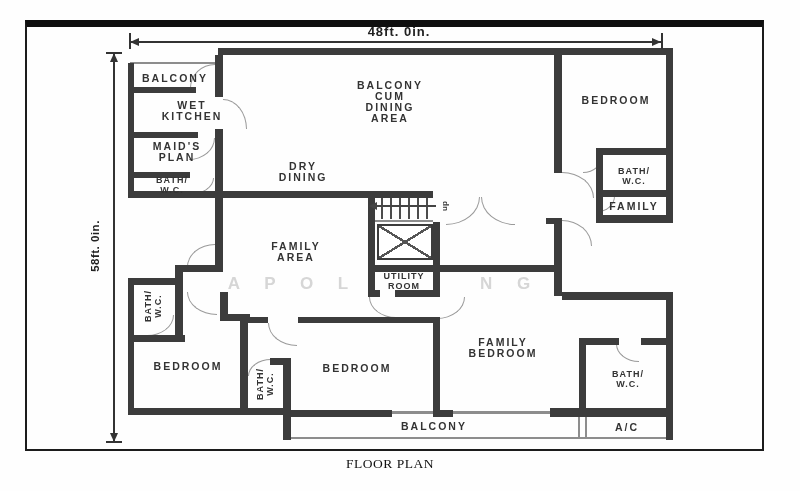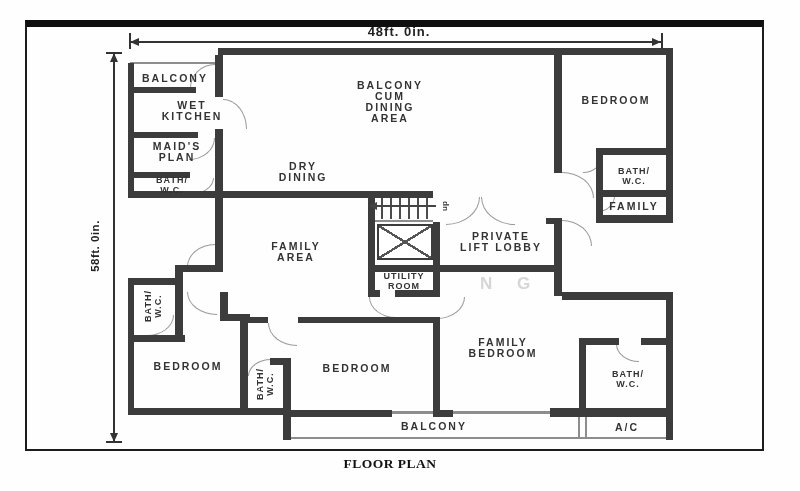--- a/index.html
+++ b/index.html
@@ -20,21 +20,21 @@
   .lbl.small{font-size:9px;line-height:9.5px;letter-spacing:1px;}
   .lbl.rot{transform:translate(-50%,-50%) rotate(-90deg);}
   .lbl.dimtxt{font-size:13px;letter-spacing:1px;color:#222;}
   .lbl.dimtxt-v{font-size:11.5px;letter-spacing:0.5px;color:#222;
        transform:translate(-50%,-50%) rotate(-90deg);}
   .lbl.uptxt{font-size:8px;letter-spacing:0;
        transform:translate(-50%,-50%) rotate(-90deg);}
   .wm{position:absolute;transform:translate(-50%,-50%);z-index:1;
       font-weight:bold;font-size:17px;letter-spacing:10px;color:#d6d6d6;white-space:pre;}
   .title{position:absolute;transform:translate(-50%,-50%);z-index:5;
-      font-family:"Liberation Serif",serif;font-weight:bold;font-size:13.5px;
+      font-family:"Liberation Serif",serif;font-weight:normal;font-size:13.5px;
       letter-spacing:0.5px;color:#111;}
   .dimline{position:absolute;background:#333;z-index:4;}
   .arr{position:absolute;width:0;height:0;z-index:4;}
   .arr.left {border-top:4px solid transparent;border-bottom:4px solid transparent;border-right:9px solid #333;}
   .arr.right{border-top:4px solid transparent;border-bottom:4px solid transparent;border-left:9px solid #333;}
   .arr.up   {border-left:4px solid transparent;border-right:4px solid transparent;border-bottom:9px solid #333;}
   .arr.down {border-left:4px solid transparent;border-right:4px solid transparent;border-top:9px solid #333;}
   .stairs{position:absolute;left:372px;top:197px;width:60px;height:22px;z-index:3;
       background:repeating-linear-gradient(90deg,#4c4c4c 0 2px,transparent 2px 9px);}
   .stair-arrow-line{position:absolute;left:374px;top:205px;width:62px;height:2px;background:#444;z-index:4;}
@@ -46,20 +46,21 @@
         linear-gradient(to top right,   transparent calc(50% - 1.2px), #555 calc(50% - 1.2px), #555 calc(50% + 1.2px), transparent calc(50% + 1.2px)),
         linear-gradient(to bottom right,transparent calc(50% - 1.2px), #555 calc(50% - 1.2px), #555 calc(50% + 1.2px), transparent calc(50% + 1.2px));}
 </style>
 </head>
 <body>
 
 <div id="plan">
 
   <div class="frame"></div>
 
+  <div class="wm" style="left:293px;top:284px">A P O L</div>
   <div class="wm" style="left:510px;top:284px">N G</div>
 
   <div class="dimline" style="left:130px;top:41px;width:533px;height:2px"></div>
   <div class="dimline" style="left:129px;top:33px;width:2px;height:16px"></div>
   <div class="dimline" style="left:661px;top:33px;width:2px;height:16px"></div>
   <div class="arr left" style="left:130px;top:38px"></div>
   <div class="arr right" style="left:652px;top:38px"></div>
   <div class="lbl dimtxt" style="left:399px;top:31px">48ft. 0in.</div>
 
   <div class="dimline" style="left:113px;top:53px;width:2px;height:390px"></div>
@@ -85,22 +86,20 @@
   <div class="lbl" style="left:390px;top:102px">BALCONY
 CUM
 DINING
 AREA</div>
   <div class="lbl" style="left:616px;top:100px">BEDROOM</div>
   <div class="lbl" style="left:303px;top:172px">DRY
 DINING</div>
   <div class="lbl small" style="left:634px;top:176px">BATH/
 W.C.</div>
   <div class="lbl" style="left:634px;top:206px">FAMILY</div>
-  <div class="lbl" style="left:501px;top:242px">PRIVATE
-LIFT LOBBY</div>
   <div class="lbl" style="left:296px;top:252px">FAMILY
 AREA</div>
   <div class="lbl small" style="left:404px;top:281px">UTILITY
 ROOM</div>
   <div class="lbl small rot" style="left:153px;top:306px">BATH/
 W.C.</div>
   <div class="lbl" style="left:188px;top:366px">BEDROOM</div>
   <div class="lbl small rot" style="left:265px;top:384px">BATH/
 W.C.</div>
   <div class="lbl" style="left:357px;top:368px">BEDROOM</div>

